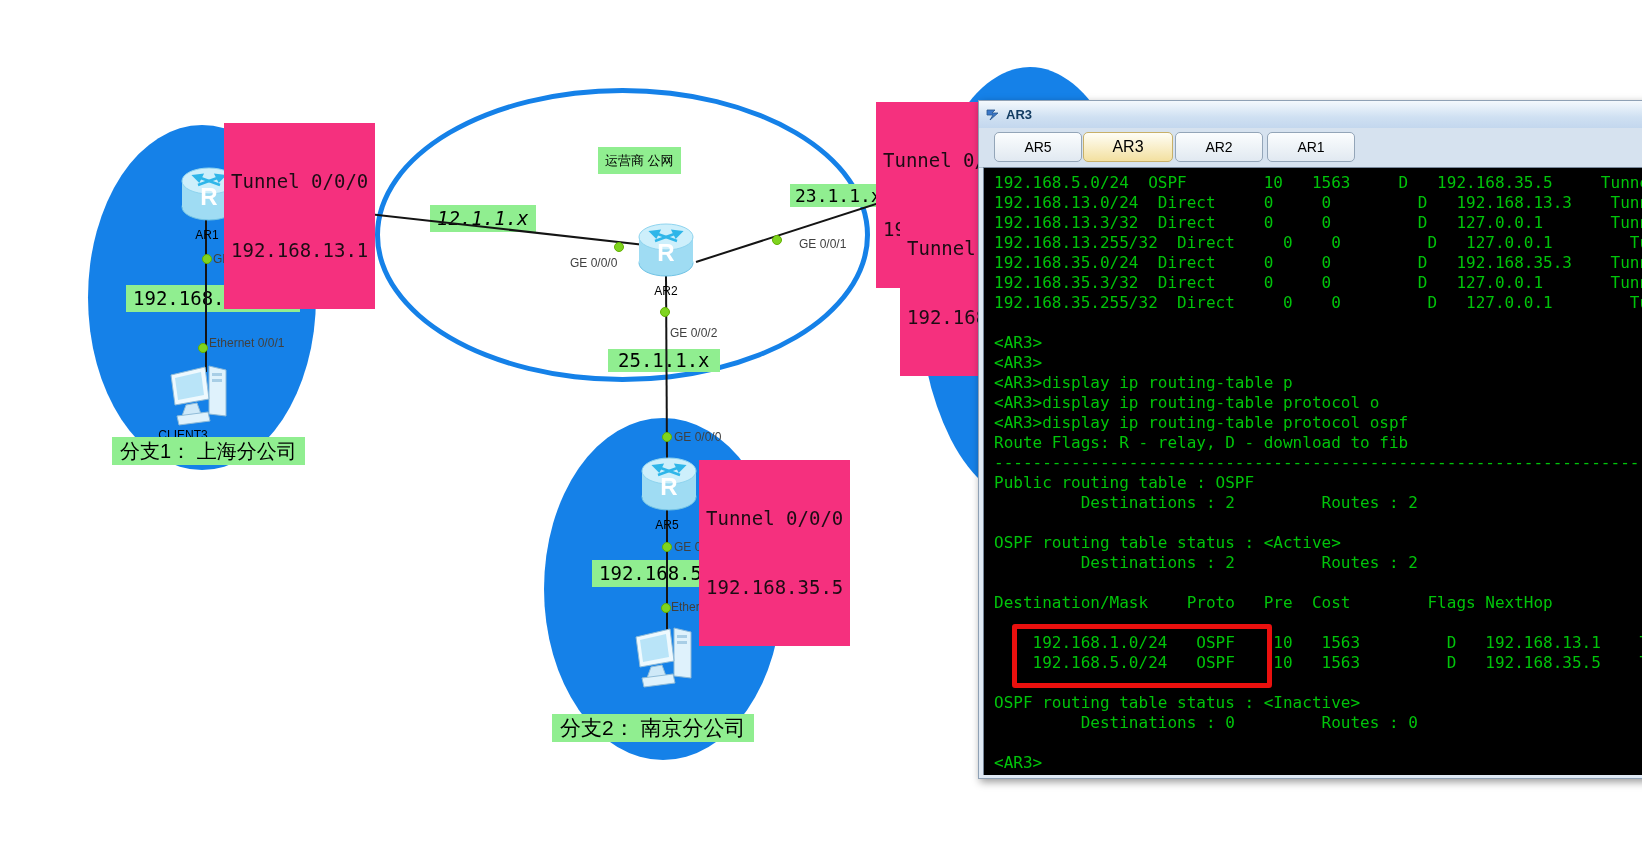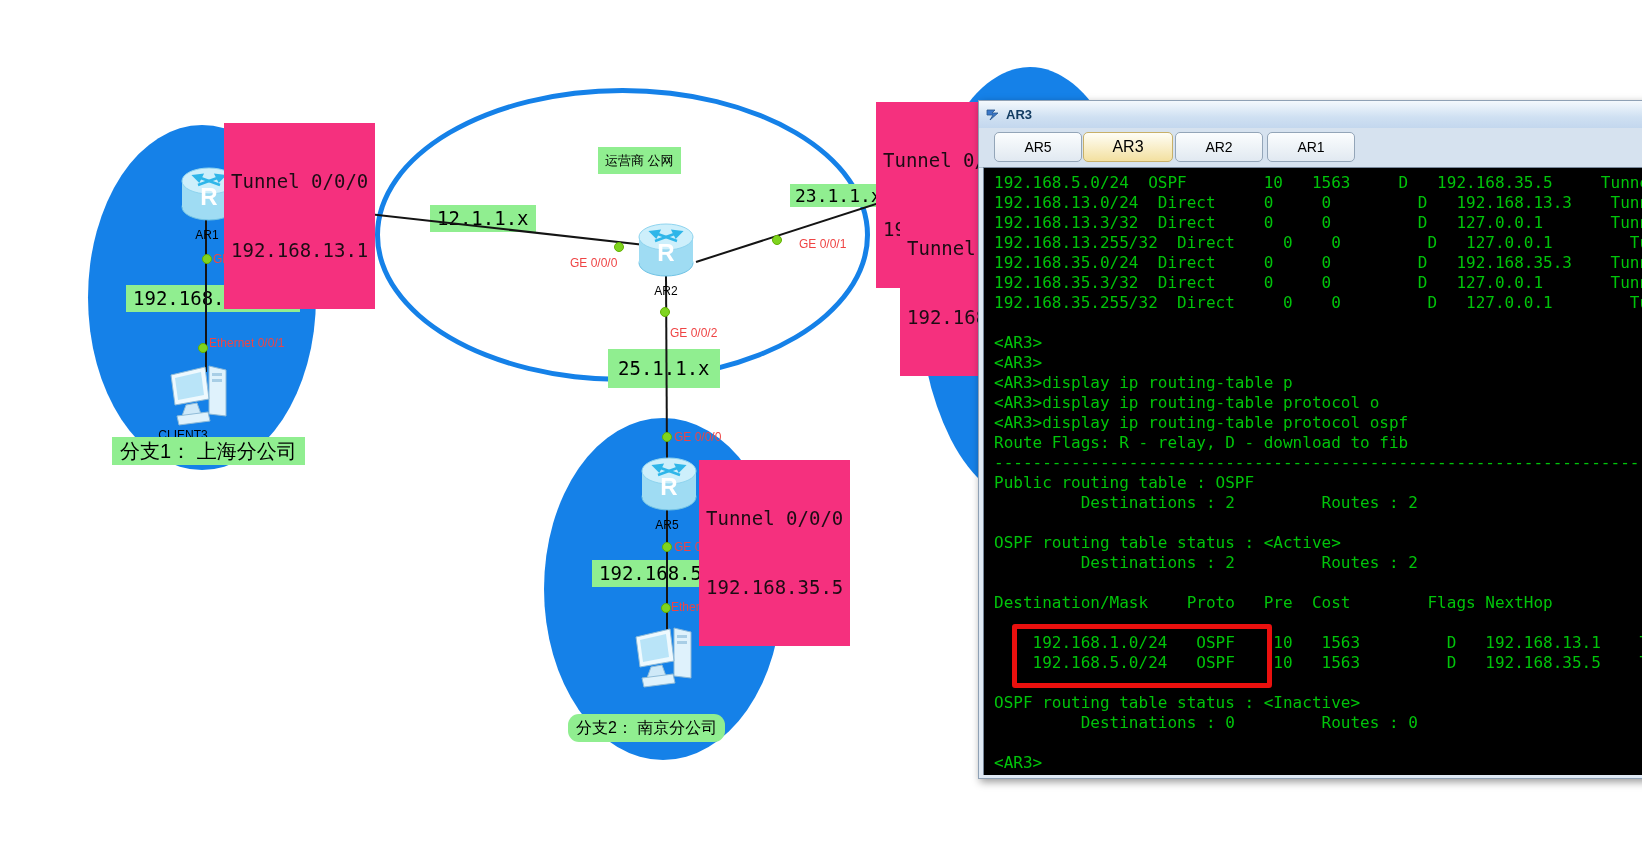--- a/index.html
+++ b/index.html
@@ -13,21 +13,21 @@
   .links{position:absolute;left:0;top:0;z-index:4;}
   
   .netlabel{position:absolute;z-index:3;background:#90ee90;color:#000;
             font-family:"DejaVu Sans Mono",monospace;font-size:19px;line-height:23px;
             padding:2px 7px;white-space:pre;}
   .caption{position:absolute;z-index:6;background:#90ee90;color:#000;
            font-size:20px;line-height:24px;padding:2px 8px;white-space:nowrap;}
   .pinklabel{position:absolute;z-index:6;background:#f5307e;color:#1c0c14;
              font-family:"DejaVu Sans Mono",monospace;font-size:19px;line-height:23px;
              padding:1px 7px;white-space:pre;}
-  .portlabel{position:absolute;z-index:5;color:#ef4444;font-size:12px;line-height:14px;white-space:nowrap;}
+  .portlabel{position:absolute;z-index:5;color:#404040;font-size:12px;line-height:14px;white-space:nowrap;}
   .devname{position:absolute;z-index:5;color:#000;font-size:12px;text-align:center;white-space:nowrap;}
   .dev{position:absolute;z-index:5;}
   
   .term{position:absolute;left:978px;top:100px;width:740px;height:677px;z-index:10;
         background:#dfe9f4;border:1px solid #8fa1b5;
         box-shadow:2px 3px 8px rgba(0,0,0,.4);}
   .titlebar{position:absolute;left:0;top:0;right:0;height:27px;
             background:linear-gradient(#f4f9fd,#cfe0f2 60%,#c3d7ee);
             border-bottom:1px solid #b3c5d9;display:flex;align-items:center;}
   .title{font-size:13px;font-weight:bold;color:#123c62;margin-left:5px;}
@@ -48,23 +48,23 @@
 <body>
 
 <div class="stage">
 
   <div class="blob" style="left:88px;top:125px;width:228px;height:345px;z-index:1;"></div>
   <div class="blob" style="left:544px;top:418px;width:238px;height:342px;z-index:1;"></div>
   <div class="blob" style="left:918px;top:67px;width:224px;height:436px;z-index:1;"></div>
 
   <div class="cloud" style="left:375px;top:88px;width:485px;height:284px;z-index:2;"></div>
 
-  <div class="netlabel" style="left:430px;top:205px;">12.1.1.x</div>
+  <div class="netlabel" style="left:430px;top:205px;font-style:italic;">12.1.1.x</div>
   <div class="netlabel" style="left:790px;top:184px;font-size:18px;line-height:21px;padding:1px 5px;">23.1.1.x</div>
-  <div class="netlabel" style="left:608px;top:349px;padding:8px 10px;">25.1.1.x</div>
+  <div class="netlabel" style="left:608px;top:349px;padding:0 10px;">25.1.1.x</div>
   <div class="netlabel" style="left:126px;top:285px;">192.168.1.0/24</div>
   <div class="netlabel" style="left:592px;top:560px;">192.168.5.0/24</div>
   <div class="netlabel" style="left:598px;top:147px;font-family:'Liberation Sans',sans-serif;font-size:13px;line-height:23px;">运营商 公网</div>
 
   <svg class="links" width="1642" height="843">
     <g stroke="#141414" stroke-width="2">
       <line x1="235" y1="199" x2="645" y2="245"></line>
       <line x1="696" y1="262" x2="1000" y2="164"></line>
       <line x1="206" y1="220" x2="206" y2="372"></line>
       <line x1="666" y1="276" x2="667" y2="460"></line>
@@ -176,21 +176,21 @@
   <div class="pinklabel" style="left:876px;top:102px;">
     <div>Tunnel 0/0/0</div>
     <div>192.168.13.3</div>
   </div>
   <div class="pinklabel" style="left:900px;top:190px;">
     <div>Tunnel 0/0/0</div>
     <div>192.168.13.3</div>
   </div>
 
   <div class="caption" style="left:112px;top:437px;text-align:center;">分支1： 上海分公司</div>
-  <div class="caption" style="left:568px;top:714px;font-size:16px;border-radius:11px;">分支2： 南京分公司</div>
+  <div class="caption" style="left:552px;top:714px;font-size:21px;">分支2： 南京分公司</div>
 
   <div class="term">
     <div class="titlebar">
       <svg width="16" height="16" viewBox="0 0 16 16" style="margin-left:6px;">
         <path d="M2,3 L10,3 L7,6 L13,6 L5,13 L8,8 L2,8 Z" fill="#3c78c8" stroke="#26568e" stroke-width="0.8"></path>
       </svg>
       <span class="title">AR3</span>
     </div>
     <div class="tabstrip">
       <div class="tab" style="left:15px;">AR5</div>

